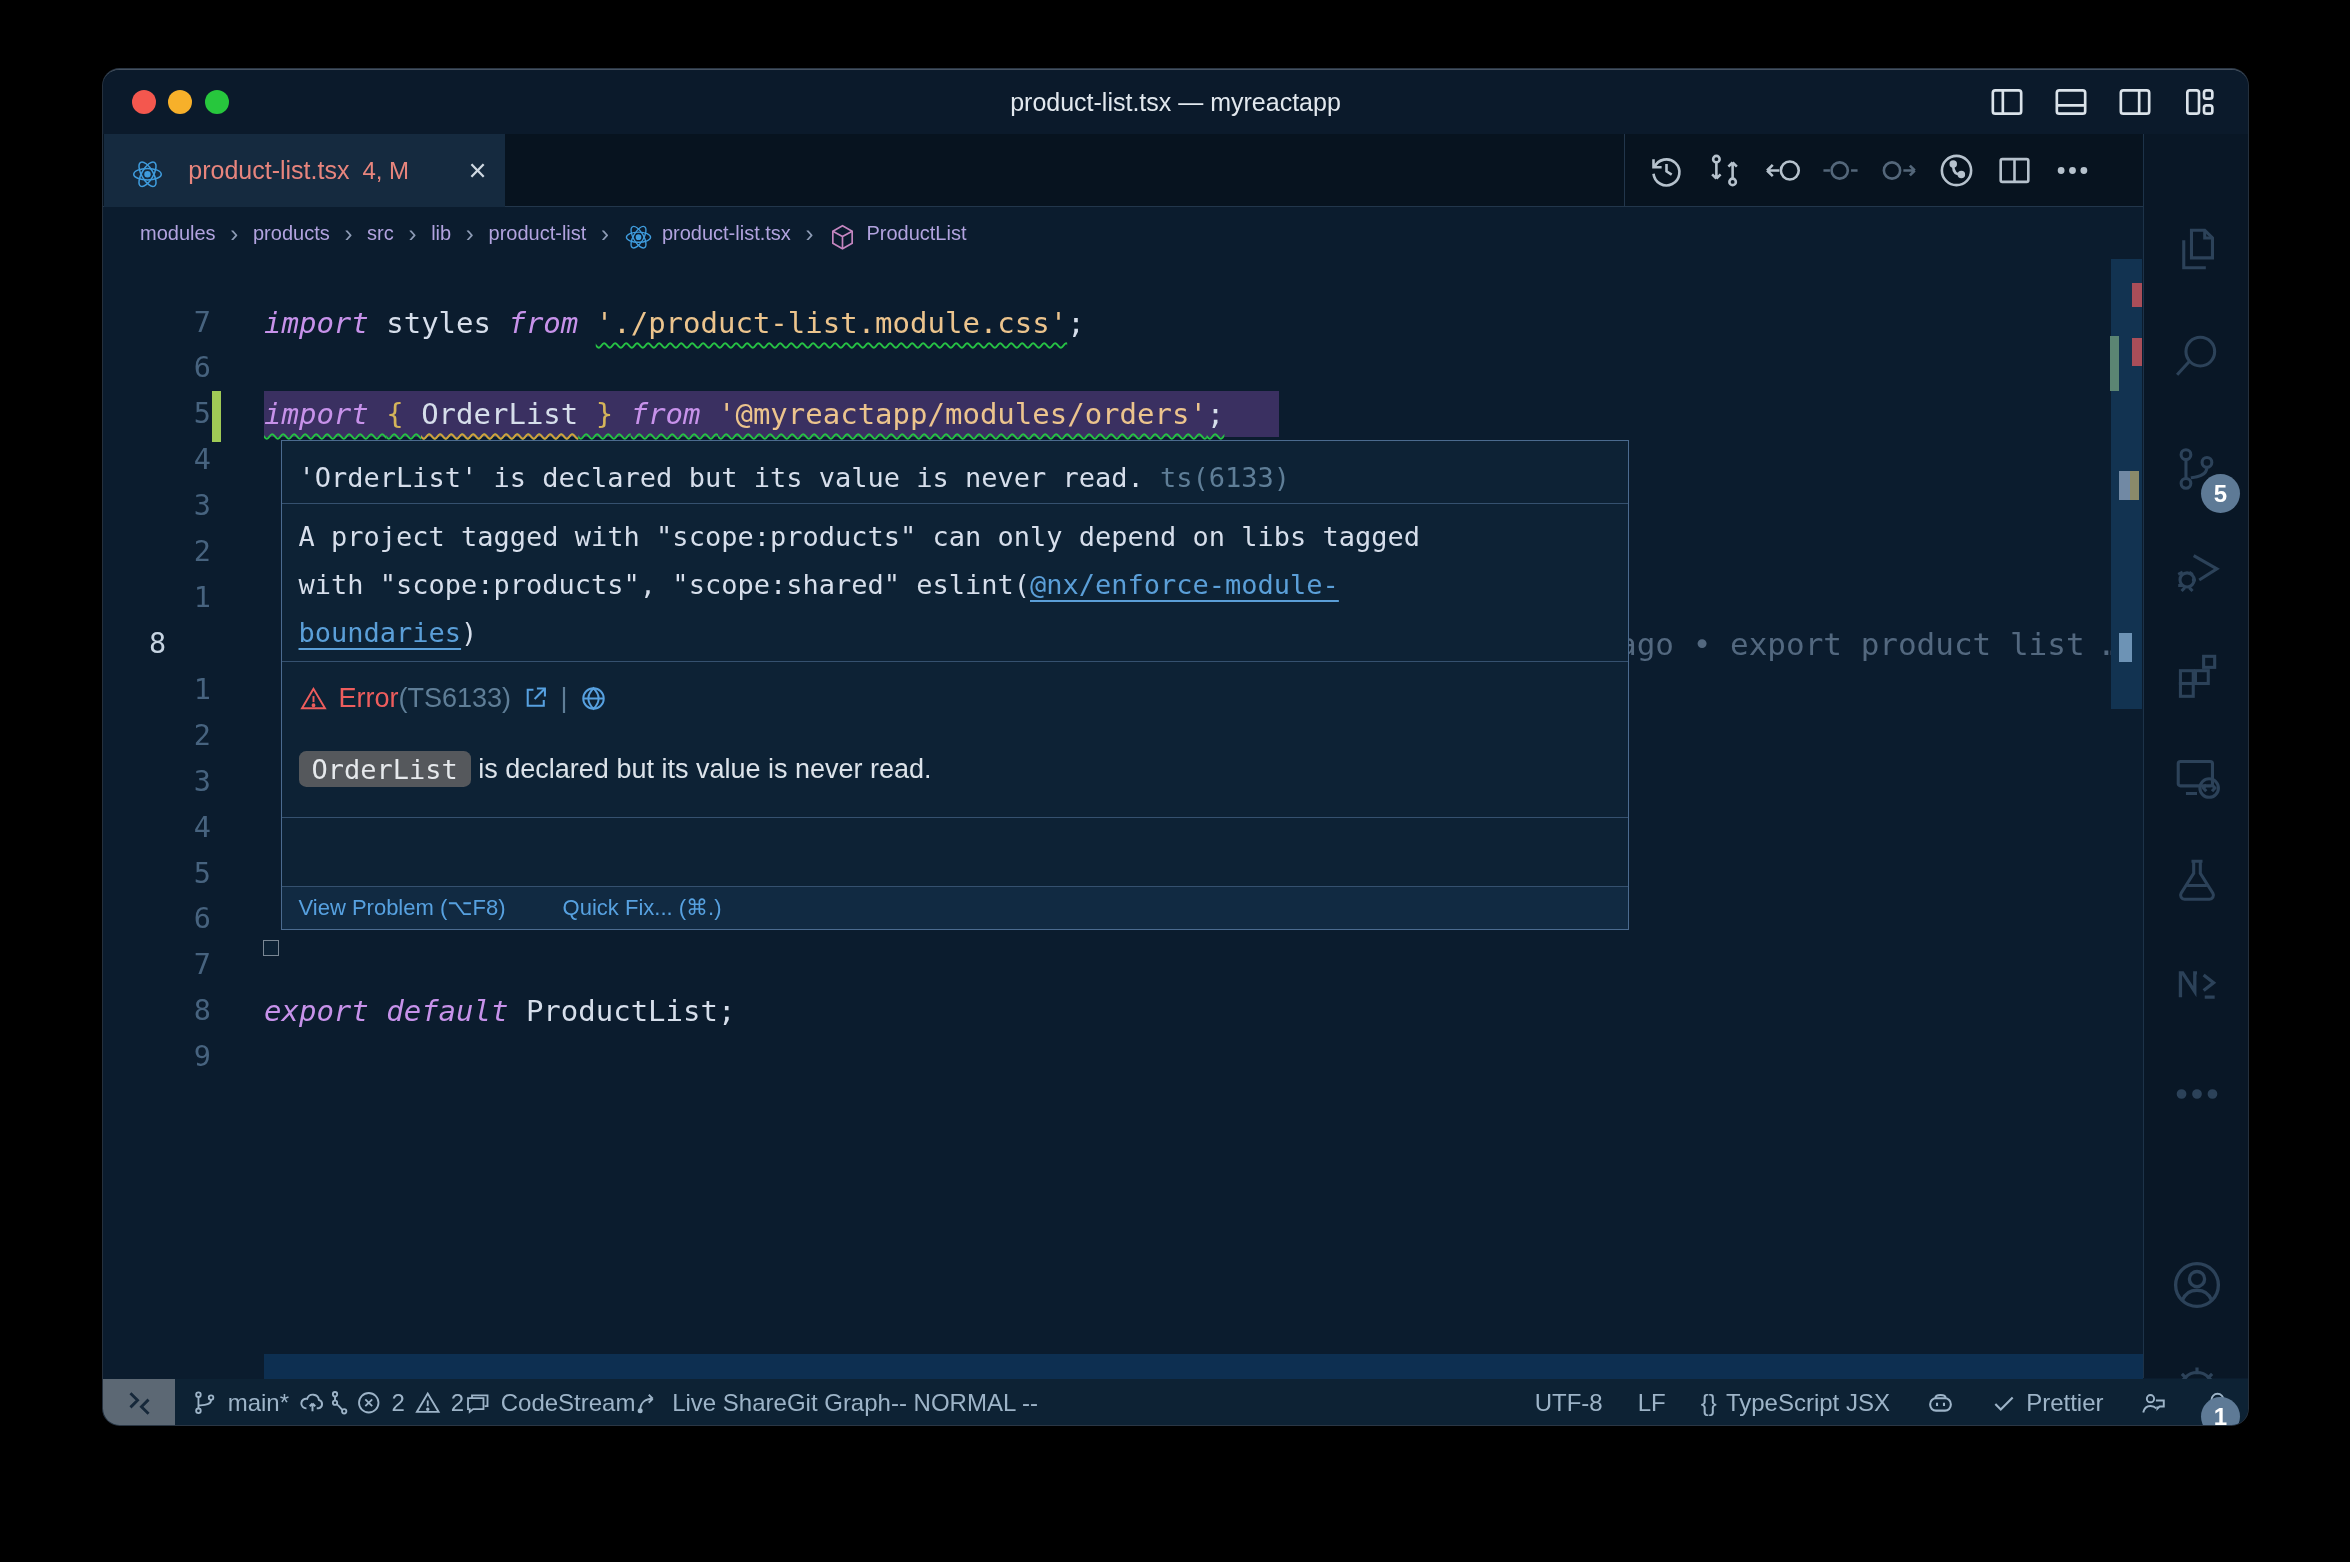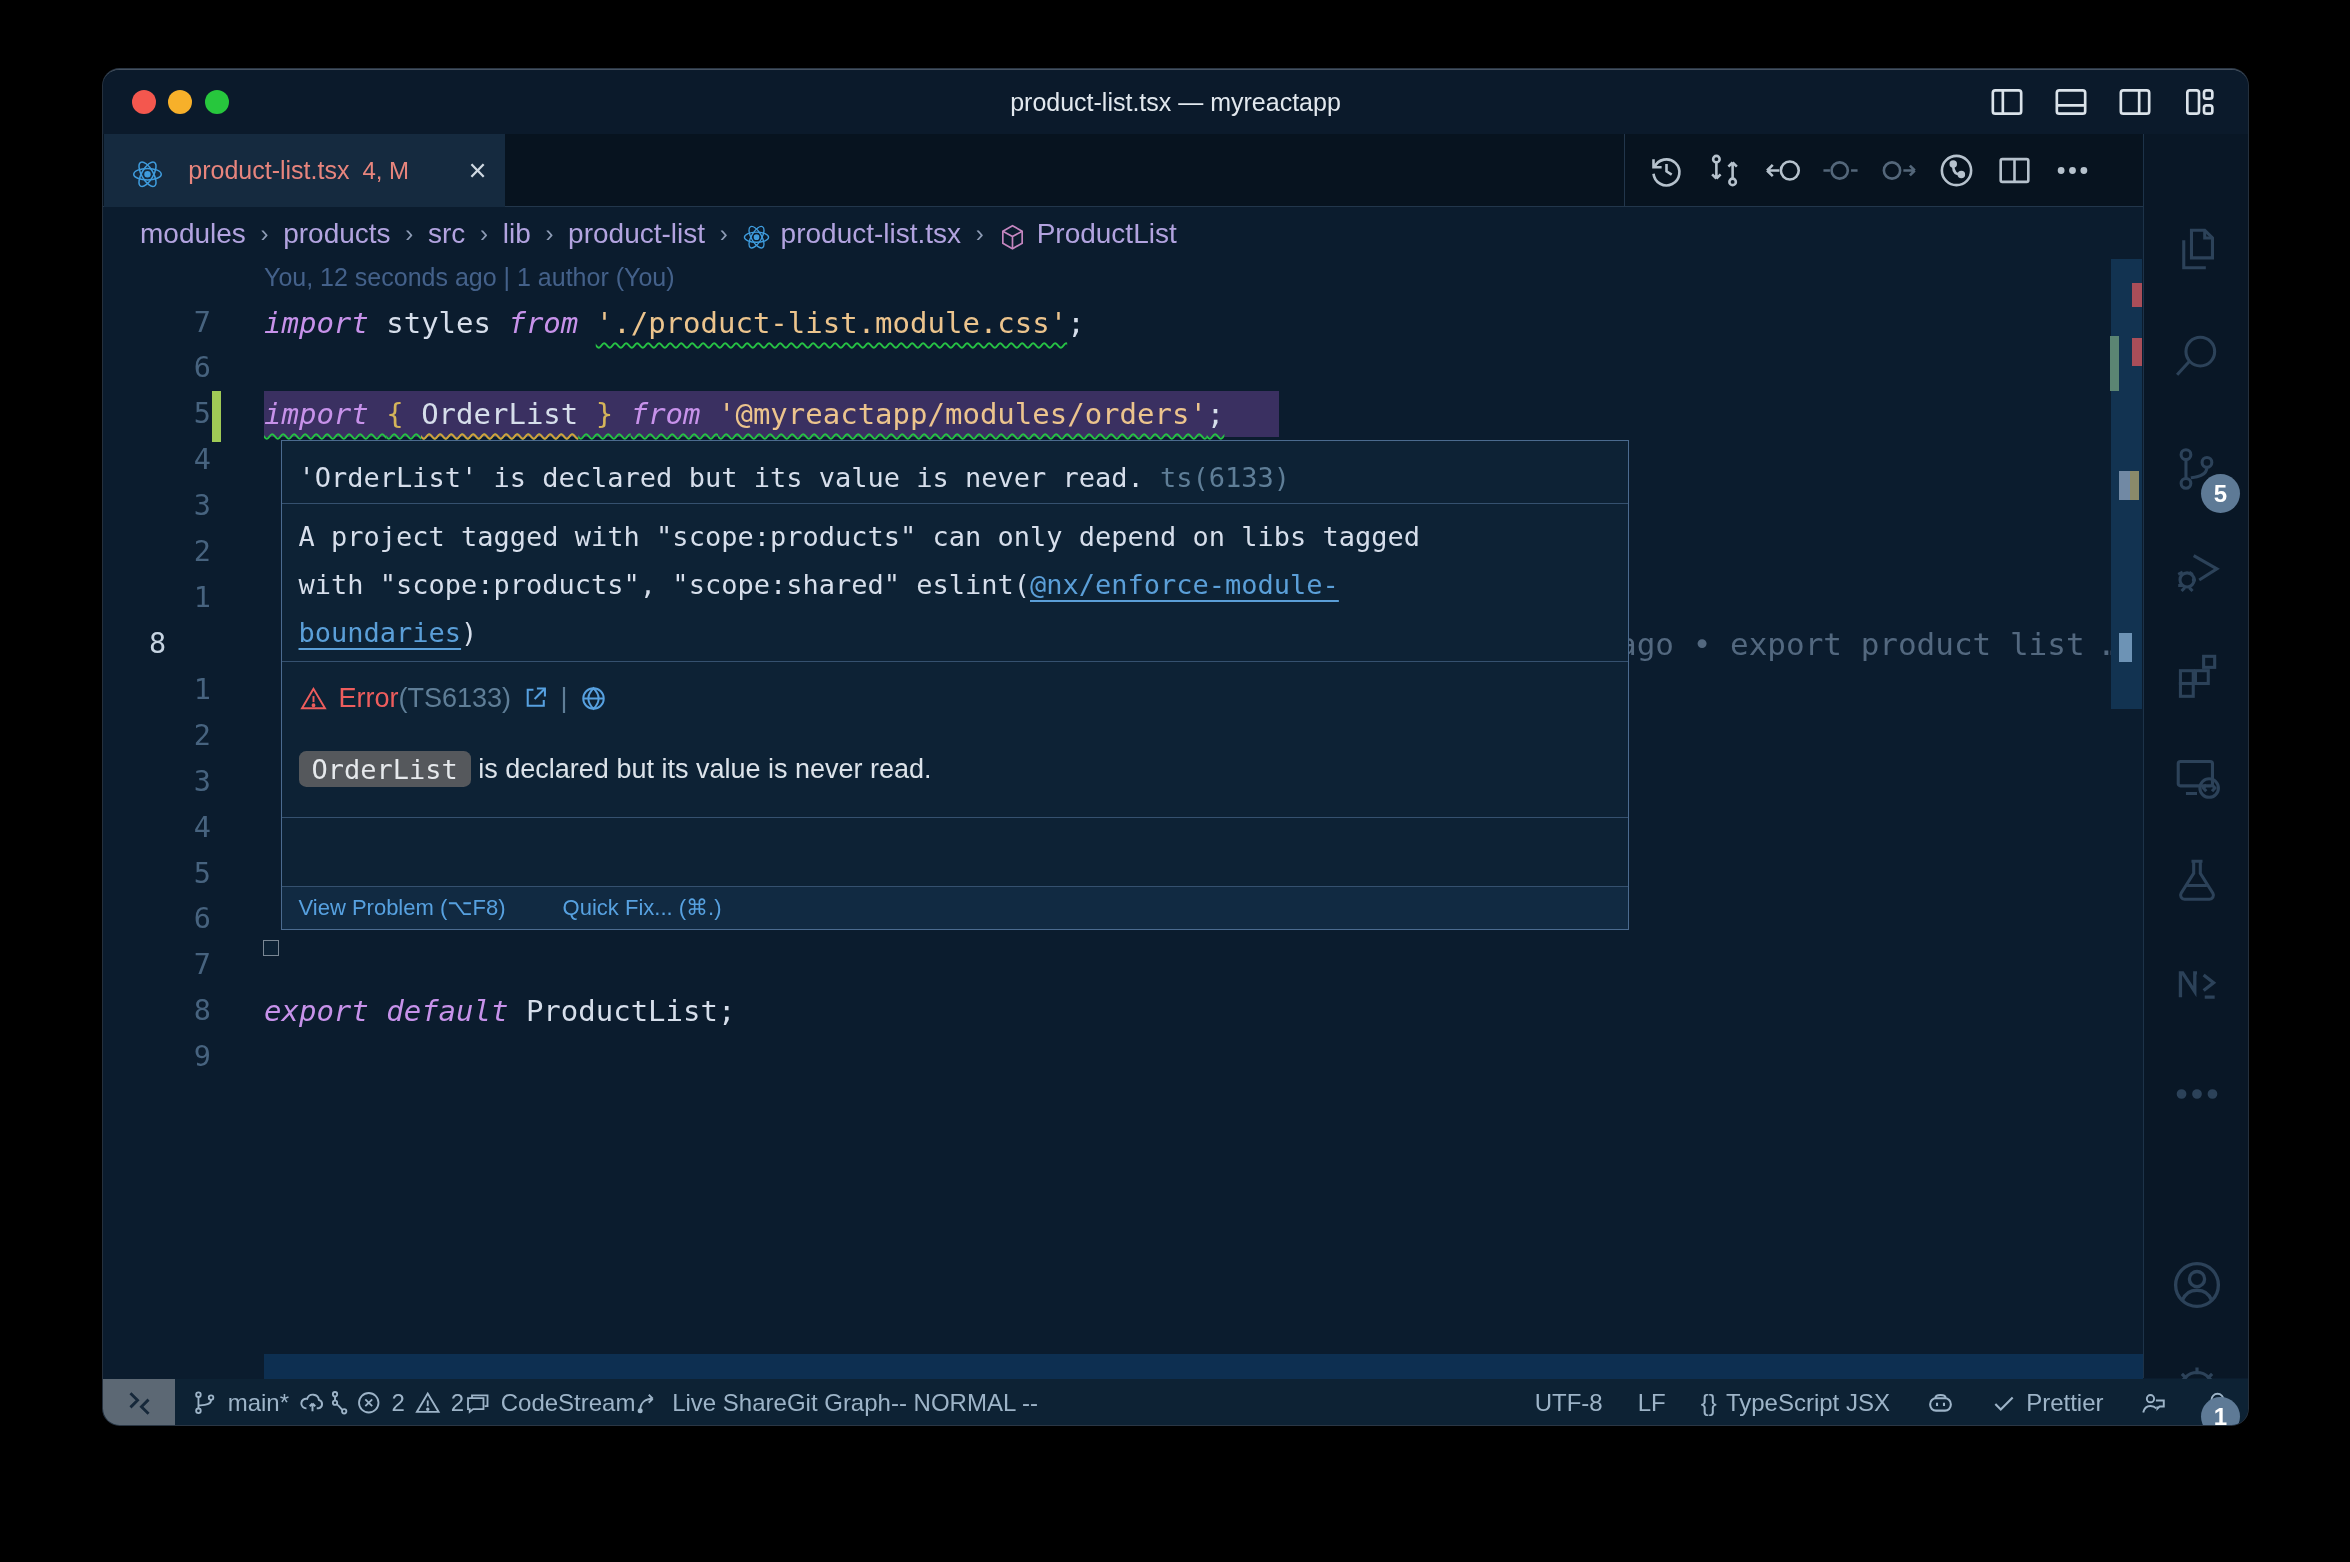--- a/index.html
+++ b/index.html
@@ -26,21 +26,21 @@
   .tab-label { color:#e8857d; font-size:25px; margin-left:14.7px; }
   .tab-badge { color:#e8857d; font-size:24px; margin-left:13px; }
   .tab-close { margin-left:auto; color:#cfd9e2; font-size:31px; line-height:31px; cursor:default; }
   .edtoolbar { position:absolute; right:51px; top:0; height:73px; display:flex; align-items:center; gap:19px; border-left:0.9px solid #22364b; padding-left:22px; }
   .edtoolbar .ico { width:39px; height:39px; display:flex; align-items:center; justify-content:center; }
   .edtoolbar svg { stroke:#b6c2cd; }
   .edtoolbar .dim svg { stroke:#54677a; }
 
   
   .crumbbar { position:absolute; left:0; top:138px; width:2040px; height:51px; background:#0b1c2e; display:flex; align-items:center; padding-left:37px; }
-  .crumb { color:#b2a3df; font-size:28px; }
+  .crumb { color:#b2a3df; font-size:20px; }
   .crumb-sep { color:#8d9bb5; font-size:24px; margin:0 14.7px; }
   .crumb-ico { display:inline-flex; margin-right:9.2px; transform:translateY(3.7px); }
 
   
   .gutter-num { position:absolute; left:35px; width:73px; height:46px; line-height:46px; text-align:right;
                 color:#47637f; font-size:28.5px; font-family:"DejaVu Sans Mono",monospace; }
   .gutter-cur { left:46px; width:73px; text-align:left; color:#c7d4e2; }
   .gitbar { position:absolute; left:109px; top:321px; width:9.2px; height:51px; background:#9fca56; }
   .codeline { position:absolute; left:161px; height:46px; line-height:46px; white-space:pre;
               font-family:"DejaVu Sans Mono",monospace; font-size:29px; }
@@ -246,21 +246,20 @@
   <div class="gutter-num" style="top:643px">2</div>
   <div class="gutter-num" style="top:689px">3</div>
   <div class="gutter-num" style="top:735px">4</div>
   <div class="gutter-num" style="top:781px">5</div>
   <div class="gutter-num" style="top:826px">6</div>
   <div class="gutter-num" style="top:872px">7</div>
   <div class="gutter-num" style="top:918px">8</div>
   <div class="gutter-num" style="top:964px">9</div>
   <div class="gitbar"></div>
 
-  <div class="codeline blame" style="top:184px">You, 12 seconds ago | 1 author (You)</div>
 
   <div class="codeline" style="top:230px"><span class="kw">import </span><span class="id">styles </span><span class="kw">from </span><span class="str sqg">'./product-list.module.css'</span><span class="pn">;</span></div>
 
   <div class="codeline" style="top:321px"><span class="hl5 sqg"><span class="kw">import </span><span class="br">{ </span><span class="id sqo">OrderList</span><span class="br"> } </span><span class="kw">from </span><span class="str">'@myreactapp/modules/orders'</span><span class="pn">;</span></span></div>
 
   <div class="inlineblame">ago • export product list …</div>
 
   <div class="codeline" style="top:918px"><span class="kw">export </span><span class="kw">default </span><span class="id">ProductList</span><span class="pn">;</span></div>
 
   <div class="ruler">

